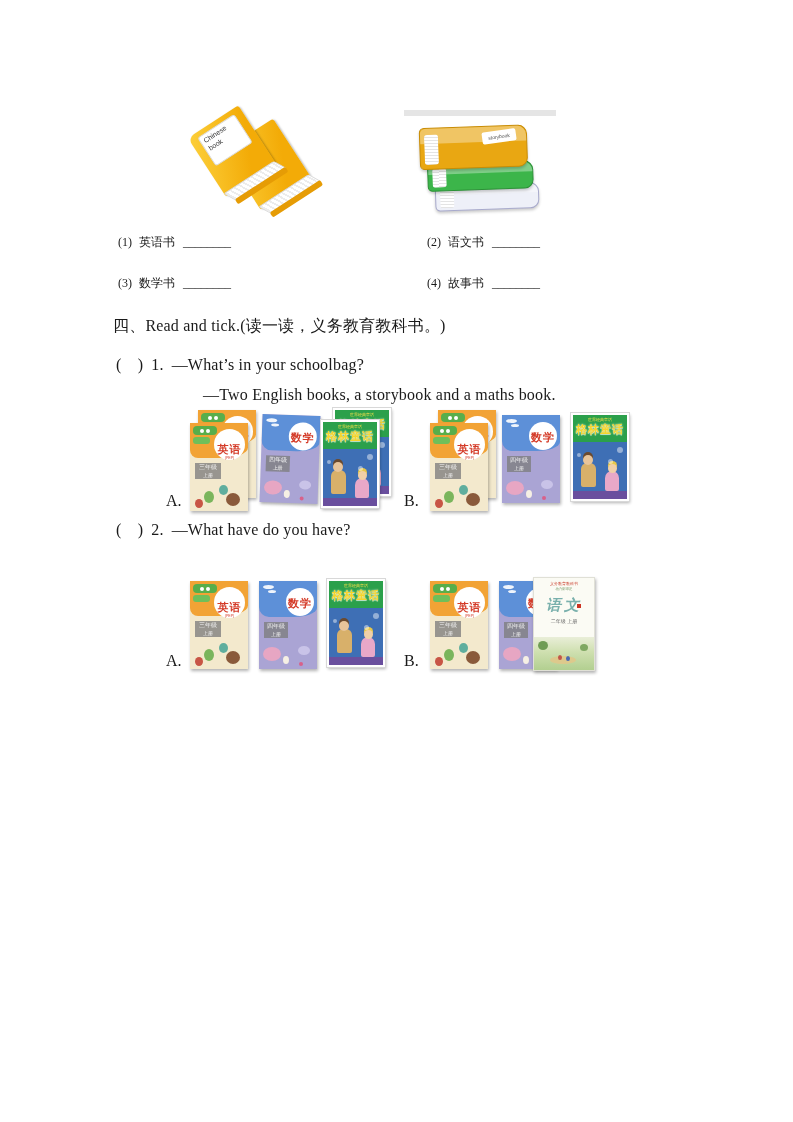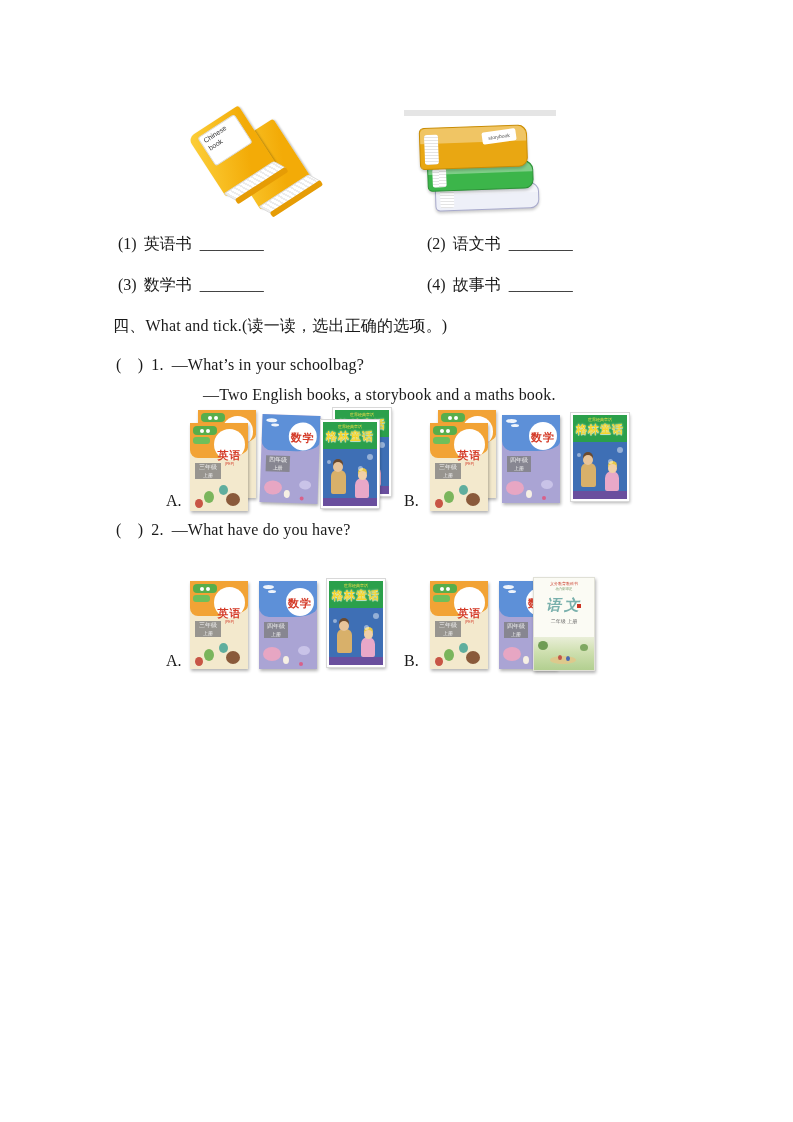--- a/index.html
+++ b/index.html
@@ -37,42 +37,42 @@
   .sbook .spages { position:absolute; left:4px; top:15%; bottom:10%; width:14px; background:#fafafa; border-radius:3px;
                    background-image:repeating-linear-gradient(0deg,#e4e4e4 0 1px,#fff 1px 3px); }
   .sbook-white { left:22px; top:70px; width:102px; height:24px; background:#eef0f8; border:1px solid #a8aacc; }
   .sbook-green { left:15px; top:48px; width:104px; height:26px; background:#3cb54a; border:1px solid #2b9136; }
   .sbook-yellow{ left:8px;  top:12px; width:106px; height:40px; background:#e9a712; border:1px solid #c88c05; }
   .slabel { position:absolute; right:10px; top:4px; width:34px; height:12px; background:#fff; border-radius:2px;
             transform:rotate(-6deg); font-size:5px; text-align:center; line-height:12px; color:#555;
             font-family:"Liberation Sans",sans-serif; }
 
   
-  .fill-item { position:absolute; font-size:16px; white-space:nowrap; }
+  .fill-item { position:absolute; font-size:12px; white-space:nowrap; }
   .fill-item .fnum { margin-right:7px; }
   .fill-item .flbl { margin-right:8px; }
   .blank { letter-spacing:0; }
 
   
   .bk { position:absolute; width:58px; height:88px; box-shadow:1px 2px 3px rgba(0,0,0,.3);
         font-family:"Liberation Sans",sans-serif; overflow:hidden; }
   .pair { position:absolute; width:72px; height:103px; }
   .pair .back { z-index:1; } .pair .front { z-index:2; }
 
   
   .bk-eng { background:#f3e9cd; }
   .eng-top { position:absolute; top:0; left:0; right:0; height:35px; background:#f2a335;
              border-radius:0 0 45% 8px / 0 0 30% 8px; }
   .eng-banner { position:absolute; top:3px; left:3px; width:24px; height:9px; background:#58ae4b; border-radius:4px;
                 display:flex; align-items:center; justify-content:center; gap:2px; }
   .eng-banner i { width:4px; height:4px; background:#fff; border-radius:50%; }
   .eng-banner2 { position:absolute; top:14px; left:3px; width:17px; height:7px; background:#6fbf5a; border-radius:3px; }
   .eng-circle { position:absolute; top:6px; right:3px; width:31px; height:31px; background:#fff; border-radius:50%;
                 text-align:center; }
-  .eng-title { font-size:11px; font-weight:bold; color:#d43b28; margin-top:20px; line-height:1.1; letter-spacing:1px; }
+  .eng-title { font-size:11px; font-weight:bold; color:#d43b28; margin-top:14px; line-height:1.1; letter-spacing:1px; }
   .eng-sub { font-size:4px; color:#d43b28; transform:scale(.9); }
   .band { position:absolute; top:40px; left:5px; width:26px; height:16px; background:rgba(125,125,125,.78);
           color:#f2f2f2; text-align:center; }
   .band-grade { font-size:6px; line-height:9px; }
   .band-vol { font-size:5px; line-height:6px; }
   .eng-art i { position:absolute; border-radius:50%; }
   .eng-art .a1 { width:14px; height:13px; background:#8a5a3b; right:8px; bottom:5px; }
   .eng-art .a2 { width:10px; height:12px; background:#7ab55c; left:14px; bottom:8px; }
   .eng-art .a3 { width:9px; height:10px; background:#5fae9e; left:29px; bottom:16px; }
   .eng-art .a4 { width:8px; height:9px; background:#c85545; left:5px; bottom:3px; }
@@ -181,21 +181,21 @@
   <div class="fill-item" style="left:427px; top:234px;">
     <span class="fnum">(2)</span><span class="flbl">语文书</span><span class="blank">________</span>
   </div>
   <div class="fill-item" style="left:118px; top:275px;">
     <span class="fnum">(3)</span><span class="flbl">数学书</span><span class="blank">________</span>
   </div>
   <div class="fill-item" style="left:427px; top:275px;">
     <span class="fnum">(4)</span><span class="flbl">故事书</span><span class="blank">________</span>
   </div>
 
-  <div class="tline" style="left:113px; top:316px;">四、What and tick.(读一读，选出正确的选项。)</div>
+  <div class="tline" style="left:113px; top:316px;">四、Read and tick.(读一读，义务教育教科书。)</div>
 
   <div class="tline" style="left:116px; top:355px;">
     <span class="paren">(　)</span><span class="qnum">1.</span><span>—What’s in your schoolbag?</span>
   </div>
   <div class="tline" style="left:203px; top:386px;">—Two English books, a storybook and a maths book.</div>
 
   <div class="pair" style="left:190px; top:410px;">
     <div class="bk bk-eng back" style="left:8px; top:0;">
       <div class="eng-top"></div>
       <div class="eng-banner">

